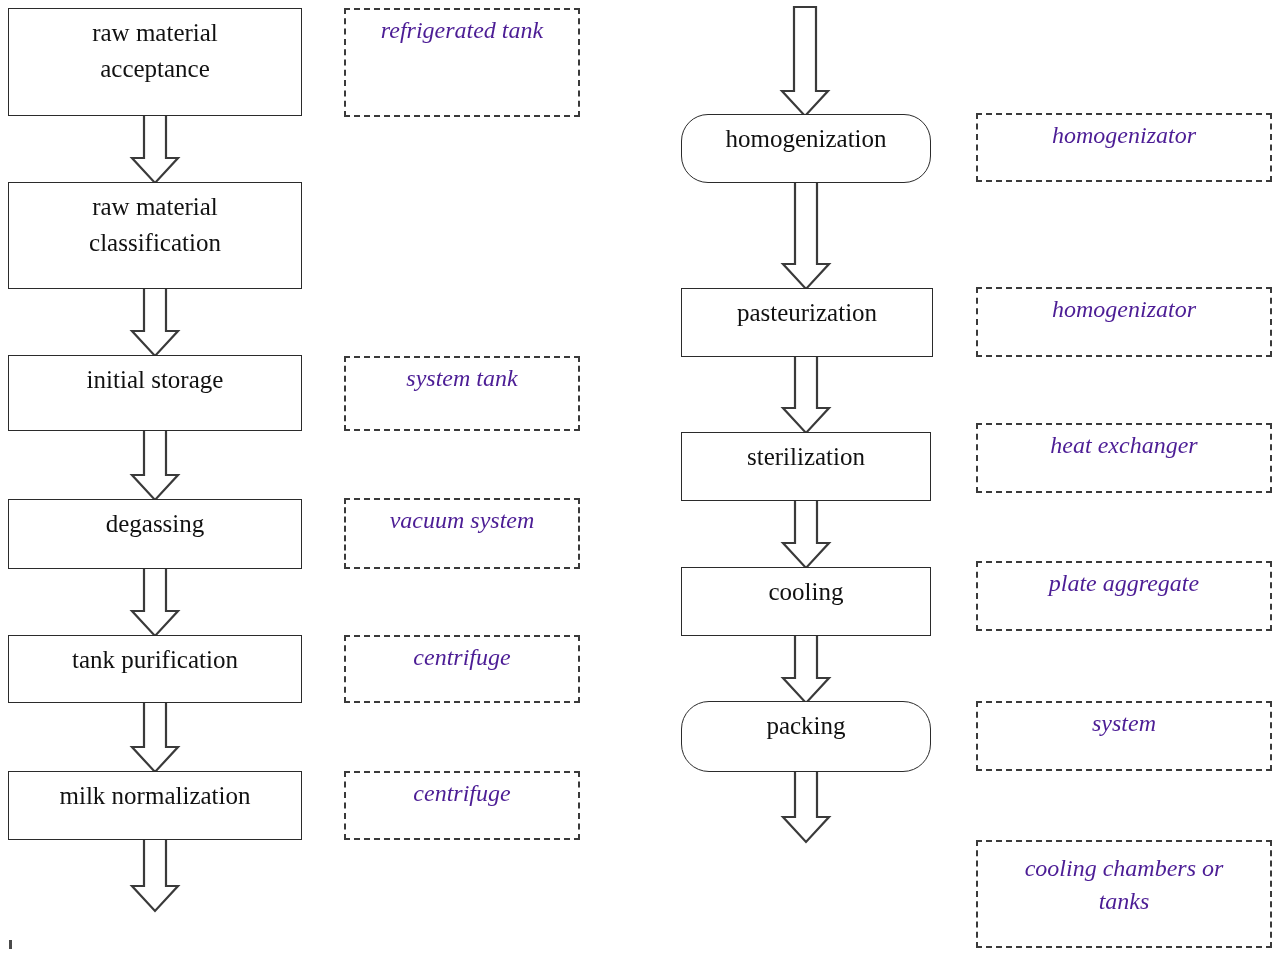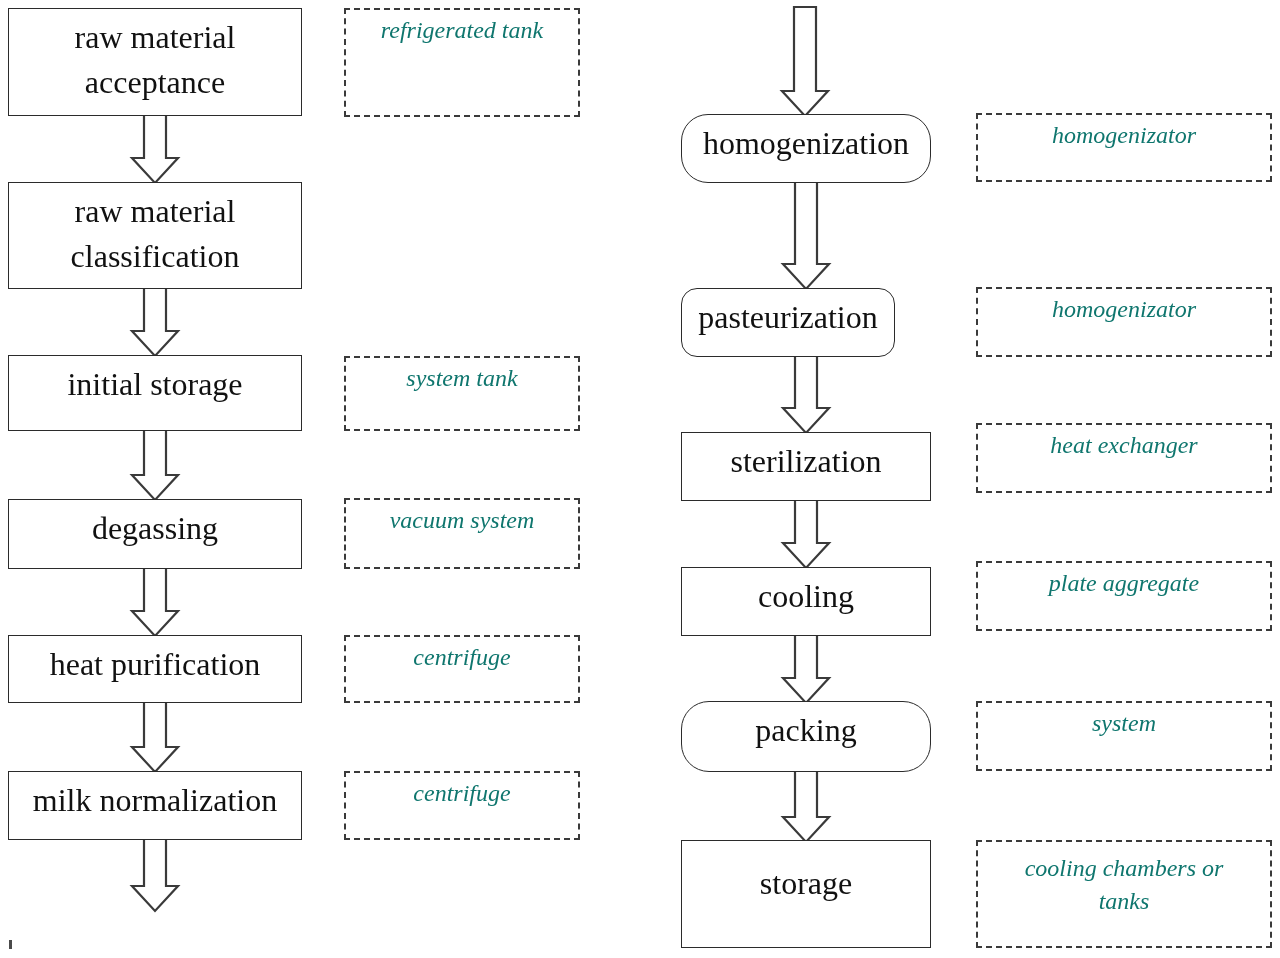--- a/index.html
+++ b/index.html
@@ -26,21 +26,21 @@
     border: 1.6px solid #2b2b2b;
     background: #ffffff;
     z-index: 3;
   }
   .proc-label {
     position: absolute;
     left: 0;
     right: 0;
     top: 6px;
     text-align: center;
-    font-size: 32px;
+    font-size: 25px;
     line-height: 1.42;
     color: #111111;
     white-space: pre-line;
   }
   
   .equip-box {
     position: absolute;
     box-sizing: border-box;
     border: 2px dashed #3a3a3a;
     background: #ffffff;
@@ -48,21 +48,21 @@
   }
   .equip-label {
     position: absolute;
     left: 4px;
     right: 4px;
     top: 4px;
     text-align: center;
     font-style: italic;
     font-size: 24px;
     line-height: 1.38;
-    color: #0f766e;
+    color: #4c1d95;
     white-space: pre-line;
   }
   
   .arrow {
     position: absolute;
     z-index: 1;
   }
   .arrow svg {
     display: block;
     overflow: visible;
@@ -98,21 +98,21 @@
 
   <div class="proc-box" style="left:8px; top:355px; width:294px; height:76px;">
     <div class="proc-label">initial storage</div>
   </div>
 
   <div class="proc-box" style="left:8px; top:499px; width:294px; height:70px;">
     <div class="proc-label">degassing</div>
   </div>
 
   <div class="proc-box" style="left:8px; top:635px; width:294px; height:68px;">
-    <div class="proc-label">heat purification</div>
+    <div class="proc-label">tank purification</div>
   </div>
 
   <div class="proc-box" style="left:8px; top:771px; width:294px; height:69px;">
     <div class="proc-label">milk normalization</div>
   </div>
 
   <div class="equip-box" style="left:344px; top:8px; width:236px; height:109px;">
     <div class="equip-label">refrigerated tank</div>
   </div>
 
@@ -171,39 +171,36 @@
   <div class="arrow" style="left:781px; top:7px; width:48px; height:110px;">
     <svg viewBox="0 0 48 110" width="48" height="110" preserveAspectRatio="none">
       <polygon points="13,0 35,0 35,84 47,84 24,109 1,84 13,84"></polygon>
     </svg>
   </div>
 
   <div class="proc-box" style="left:681px; top:114px; width:250px; height:69px;border-radius:27px;">
     <div class="proc-label">homogenization</div>
   </div>
 
-  <div class="proc-box" style="left:681px; top:288px; width:214px; height:69px;border-radius:16px;">
+  <div class="proc-box" style="left:681px; top:288px; width:252px; height:69px;">
     <div class="proc-label">pasteurization</div>
   </div>
 
   <div class="proc-box" style="left:681px; top:432px; width:250px; height:69px;">
     <div class="proc-label">sterilization</div>
   </div>
 
   <div class="proc-box" style="left:681px; top:567px; width:250px; height:69px;">
     <div class="proc-label">cooling</div>
   </div>
 
   <div class="proc-box" style="left:681px; top:701px; width:250px; height:71px;border-radius:28px;">
     <div class="proc-label">packing</div>
   </div>
 
-  <div class="proc-box" style="left:681px; top:840px; width:250px; height:108px;">
-    <div class="proc-label" style="top:20px;">storage</div>
-  </div>
 
   <div class="equip-box" style="left:976px; top:113px; width:296px; height:69px;">
     <div class="equip-label">homogenizator</div>
   </div>
 
   <div class="equip-box" style="left:976px; top:287px; width:296px; height:70px;">
     <div class="equip-label">homogenizator</div>
   </div>
 
   <div class="equip-box" style="left:976px; top:423px; width:296px; height:70px;">

